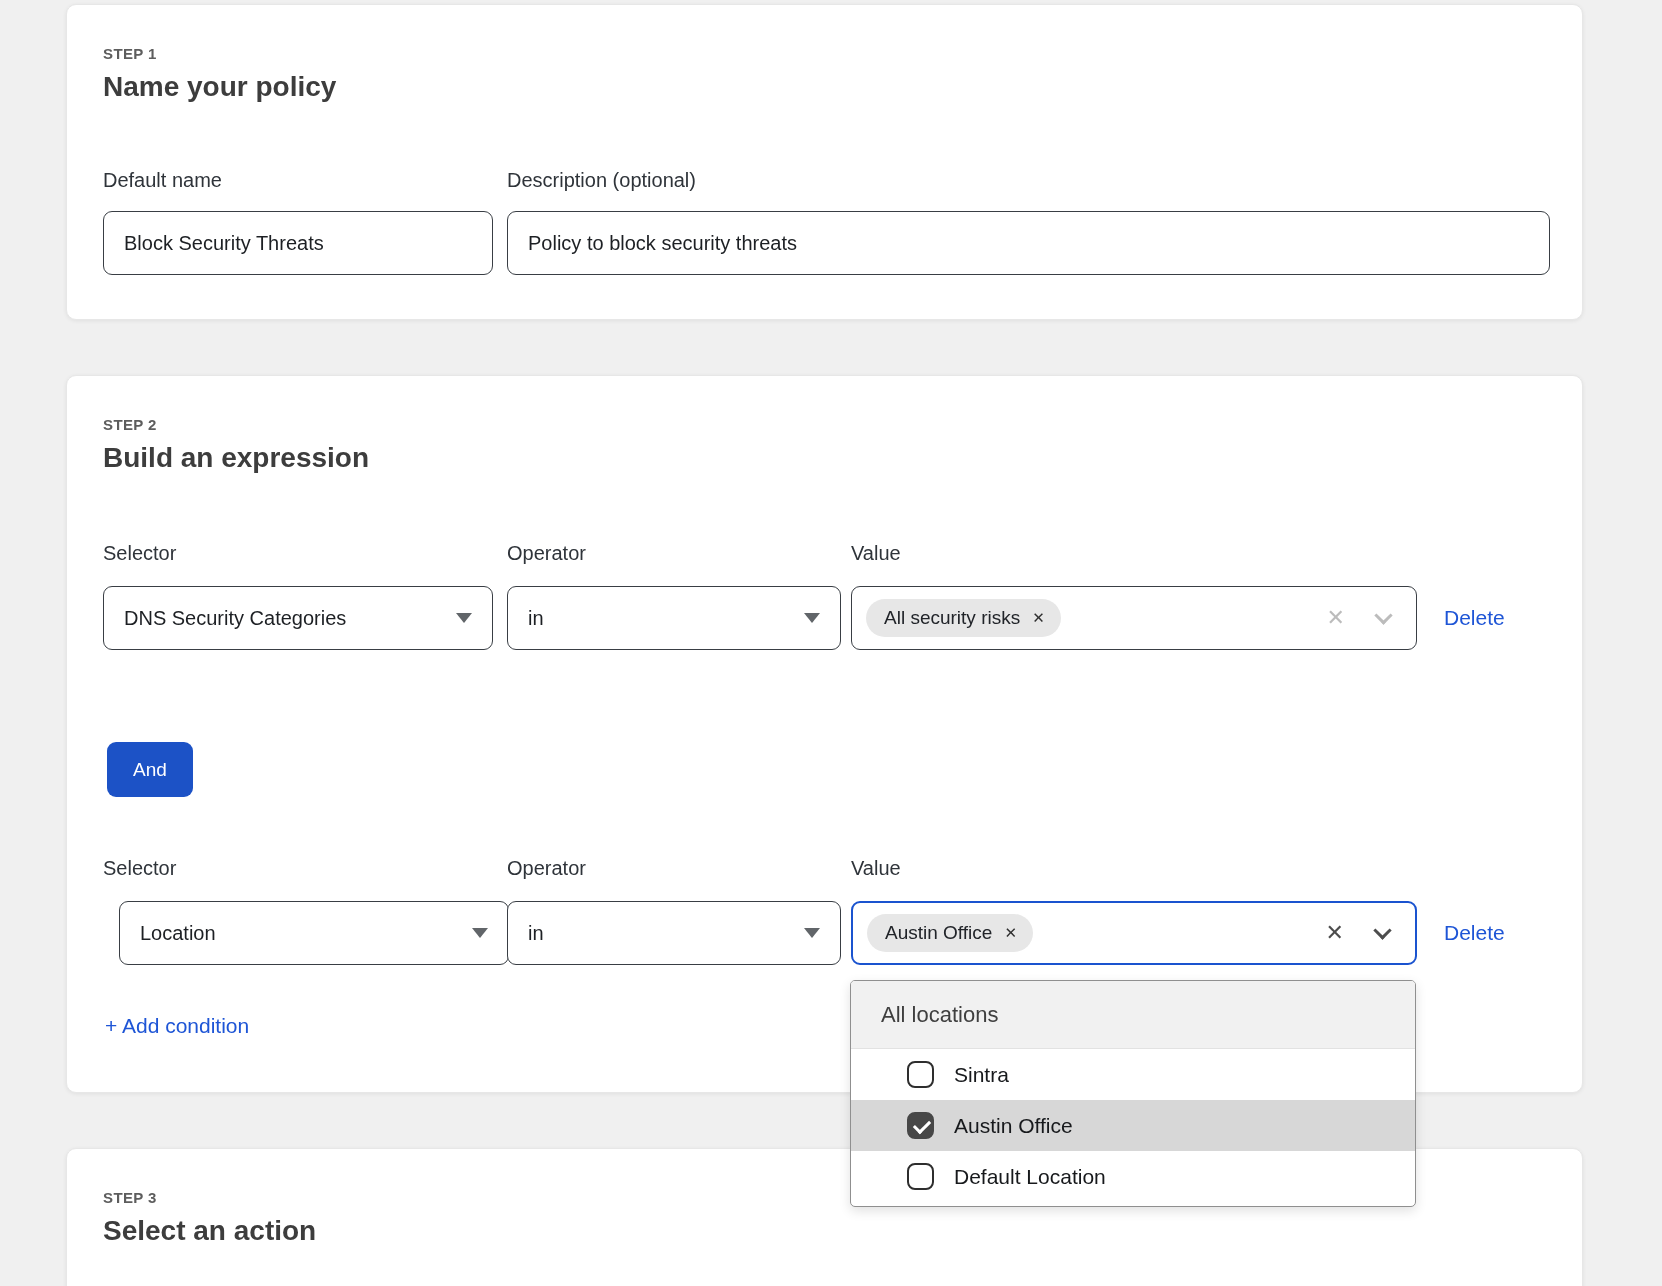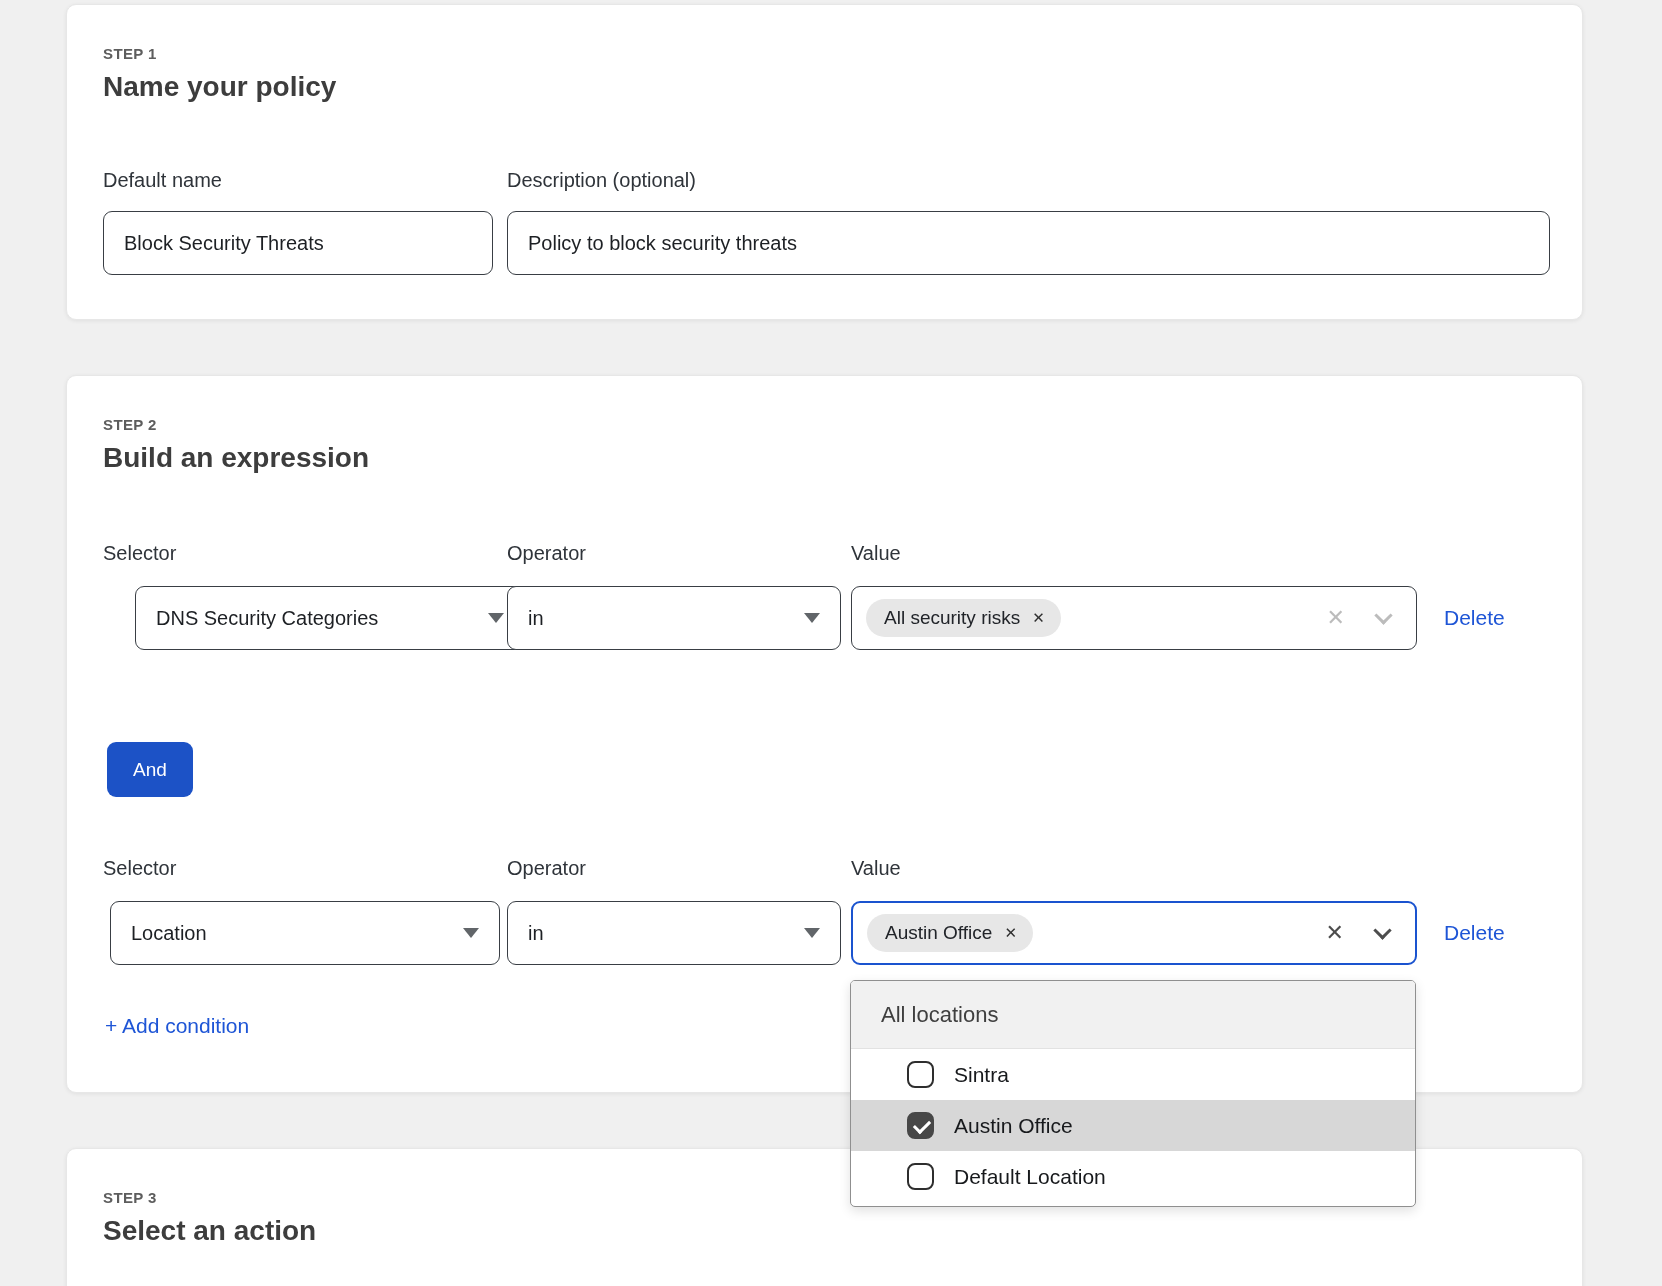--- a/index.html
+++ b/index.html
@@ -135,21 +135,21 @@
   </section>
 
   <section class="card" id="card-step2">
     <div class="step-label">STEP 2</div>
     <h1 class="card-title">Build an expression</h1>
 
     <div class="f-label" style="left:36px;  top:166px;">Selector</div>
     <div class="f-label" style="left:440px; top:166px;">Operator</div>
     <div class="f-label" style="left:784px; top:166px;">Value</div>
 
-    <div class="field selectbox" style="left:36px; top:210px; width:390px;margin-left:32px;">
+    <div class="field selectbox" style="left:36px; top:210px; width:390px;">
       <span>DNS Security Categories</span>
       <span class="caret"></span>
     </div>
     <div class="field selectbox" style="left:440px; top:210px; width:334px;">
       <span>in</span>
       <span class="caret"></span>
     </div>
     <div class="field valuebox" style="left:784px; top:210px; width:566px;">
       <span class="tag">
         <span>All security risks</span>
@@ -160,21 +160,21 @@
       <span class="chev muted"></span>
     </div>
     <a class="link" style="left:1377px; top:210px; height:64px;">Delete</a>
 
     <button class="and-btn">And</button>
 
     <div class="f-label" style="left:36px;  top:481px;">Selector</div>
     <div class="f-label" style="left:440px; top:481px;">Operator</div>
     <div class="f-label" style="left:784px; top:481px;">Value</div>
 
-    <div class="field selectbox" style="left:43px; top:525px; width:390px;gap:48px;">
+    <div class="field selectbox" style="left:52px; top:525px; width:390px;gap:48px;">
       <span>Location</span>
       <span class="caret"></span>
     </div>
     <div class="field selectbox" style="left:440px; top:525px; width:334px;">
       <span>in</span>
       <span class="caret"></span>
     </div>
     <div class="field valuebox focused" style="left:784px; top:525px; width:566px;">
       <span class="tag">
         <span>Austin Office</span>

